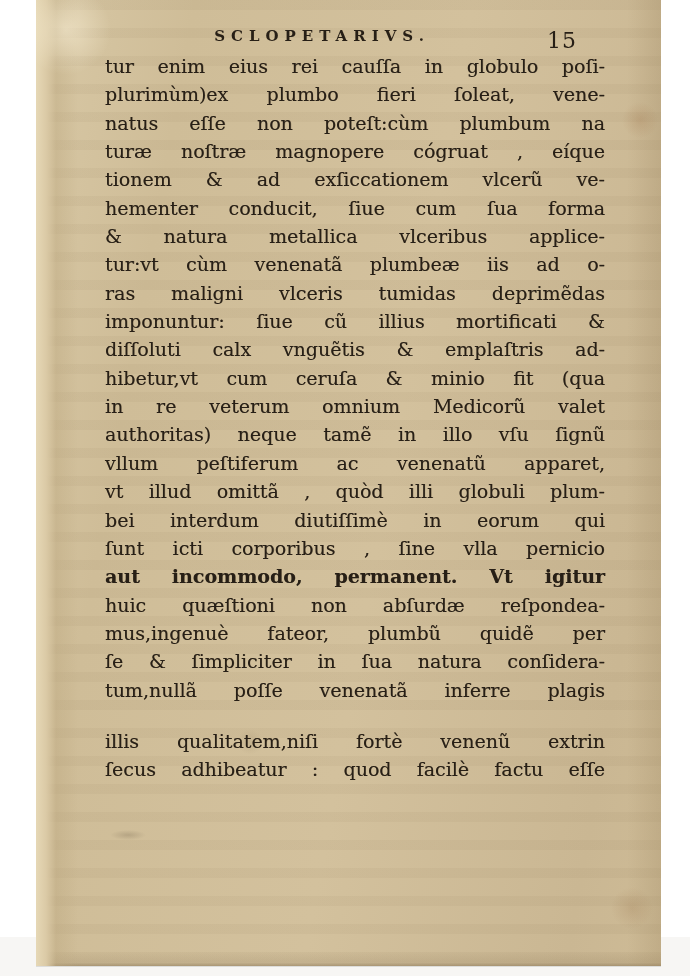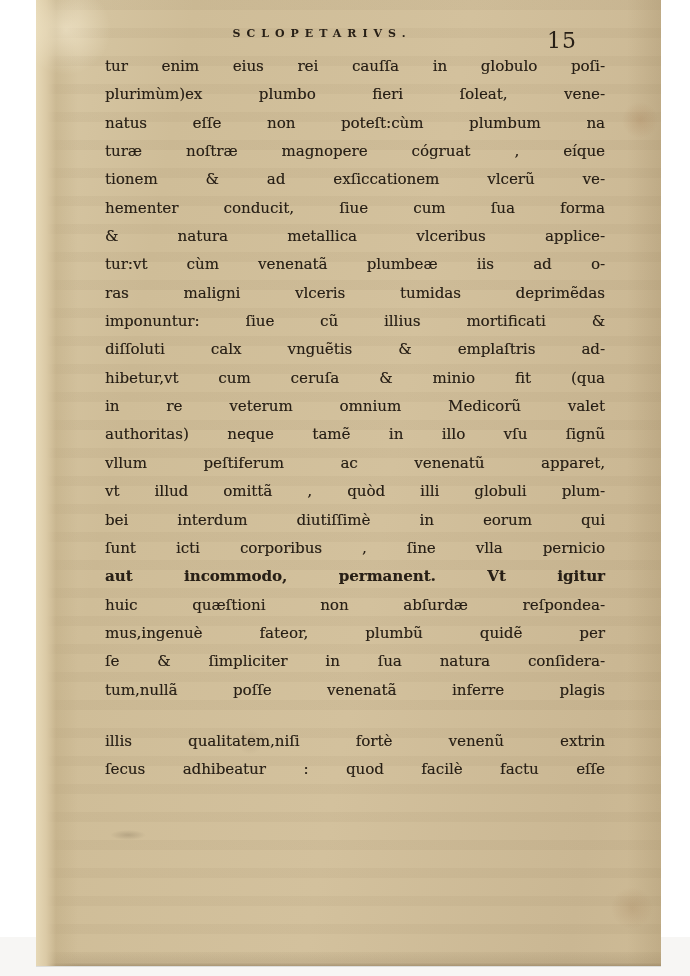--- a/index.html
+++ b/index.html
@@ -46,21 +46,21 @@
     position: absolute;
     left: 69px;   
     top: 27px;
     width: 502px;
     height: 22px;
   }
   .title {
     position: absolute;
     left: calc(50% - 34px);
     transform: translateX(-50%);
-    font-size: 11px;
+    font-size: 15px;
     letter-spacing: 6px;
     font-weight: 600;
     color: #2a2118;
     white-space: nowrap;
   }
   .pagenum {
     position: absolute;
     right: 30px;
     top: 1px;
     font-size: 22px;
@@ -69,21 +69,21 @@
   }
   .body-text {
     position: absolute;
     left: 69px;   
     top: 52px;
     width: 500px;
   }
   .body-text .line {
     height: 28.35px;
     line-height: 28.35px;
-    font-size: 15px;
+    font-size: 19px;
     color: #271f16;
     text-align: justify;
     text-align-last: justify;
     text-shadow: 0.3px 0.2px 0.3px rgba(42,30,18,0.45);
     overflow: visible;
     white-space: nowrap;
   }
   
   .smudge {
     position: absolute;

